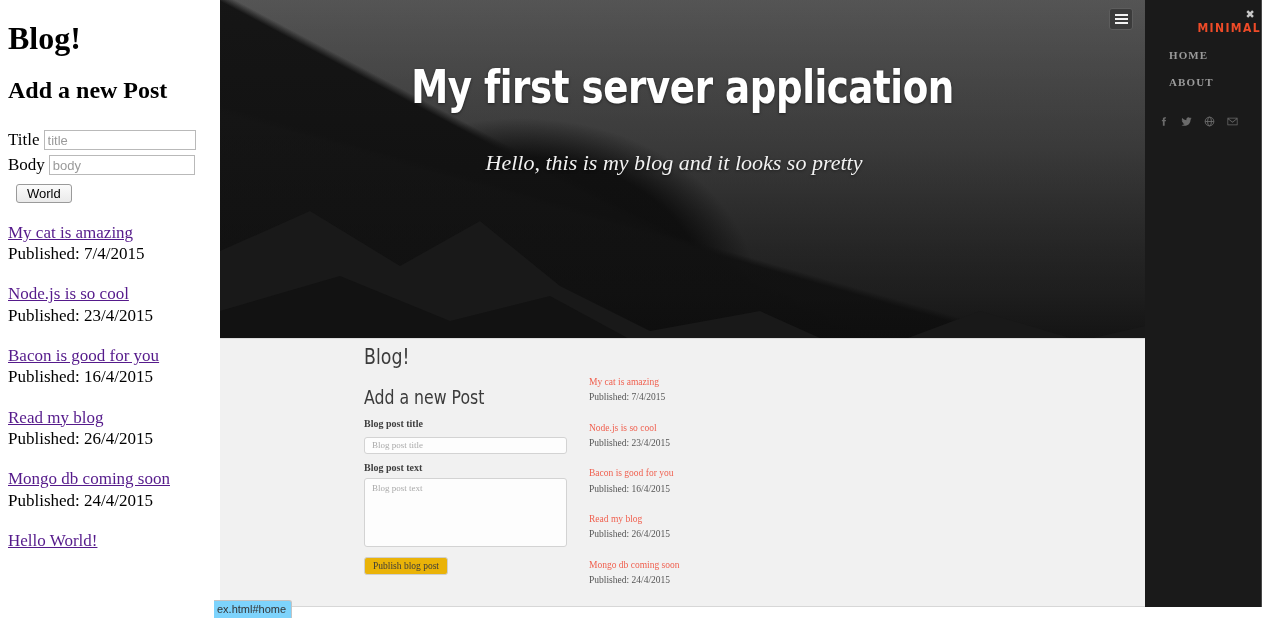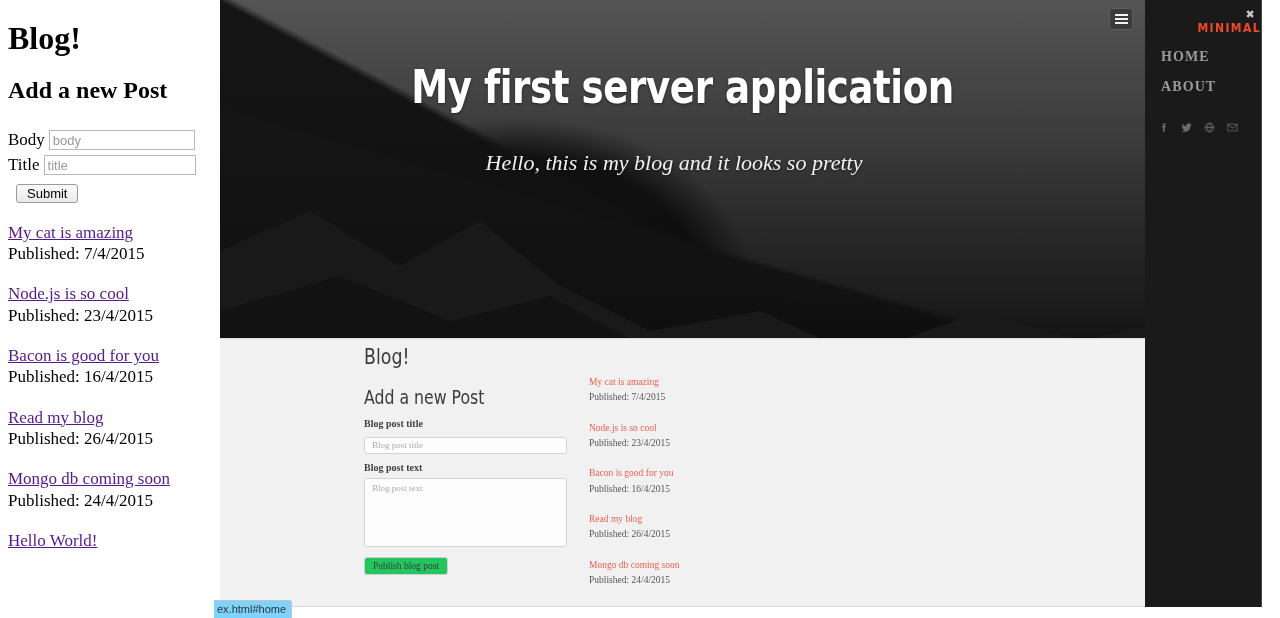--- a/index.html
+++ b/index.html
@@ -247,21 +247,21 @@
     resize: none;
     display: block;
     line-height: 1.3;
   }
   .styled-input::placeholder, .styled-textarea::placeholder { color: #aaa; }
   .spacer-6 { height: 8px; }
   #publish-btn {
     font-family: "Liberation Serif", serif;
     font-size: 9.5px;
     color: #3b3b3b;
-    background: #22c55e;
+    background: #eab308;
     border: 1px solid #cfcfcf;
     border-radius: 3px;
     padding: 3px 8px;
     margin-top: 10px;
     cursor: pointer;
   }
   .inner-post { margin-bottom: 18px; }
   .inner-post a {
     display: block;
     font-family: "Liberation Serif", serif;
@@ -306,24 +306,24 @@
     font-size: 12px;
     letter-spacing: 1.4px;
     color: #ef4b28;
     margin: 22px 0 0 13px;
     line-height: 1;
     text-align: right;
   }
   .sidebar-nav-item {
     font-family: "Liberation Serif", serif;
     font-weight: bold;
-    font-size: 14px;
+    font-size: 11px;
     letter-spacing: 1.1px;
     color: #9b9b9b;
-    margin-left: 16px;
+    margin-left: 24px;
     margin-top: 16px;
     cursor: pointer;
     line-height: 1;
   }
   #sidebar-social {
     margin: 28px 0 0 13px;
     display: flex;
     gap: 12px;
     align-items: center;
   }
@@ -373,27 +373,27 @@
   }
 </style>
 </head>
 <body>
 
 <div id="plain-page">
   <h1>Blog!</h1>
   <h2>Add a new Post</h2>
 
   <div class="plain-form-row">
+    <label>Title</label><input id="plain-title-input" class="plain-input" type="text" placeholder="title" style="">
+  </div>
+  <div class="plain-form-row">
     <label>Body</label><input id="plain-body-input" class="plain-input" type="text" placeholder="body" style="">
   </div>
-  <div class="plain-form-row">
-    <label>Title</label><input id="plain-title-input" class="plain-input" type="text" placeholder="title" style="">
-  </div>
   <div>
-    <button class="plain-submit">Submit</button>
+    <button class="plain-submit">World</button>
   </div>
 
   <div class="plain-post">
     <a href="#">My cat is amazing</a>
     <div class="pub">Published: 7/4/2015</div>
   </div>
   <div class="plain-post">
     <a href="#">Node.js is so cool</a>
     <div class="pub">Published: 23/4/2015</div>
   </div>

